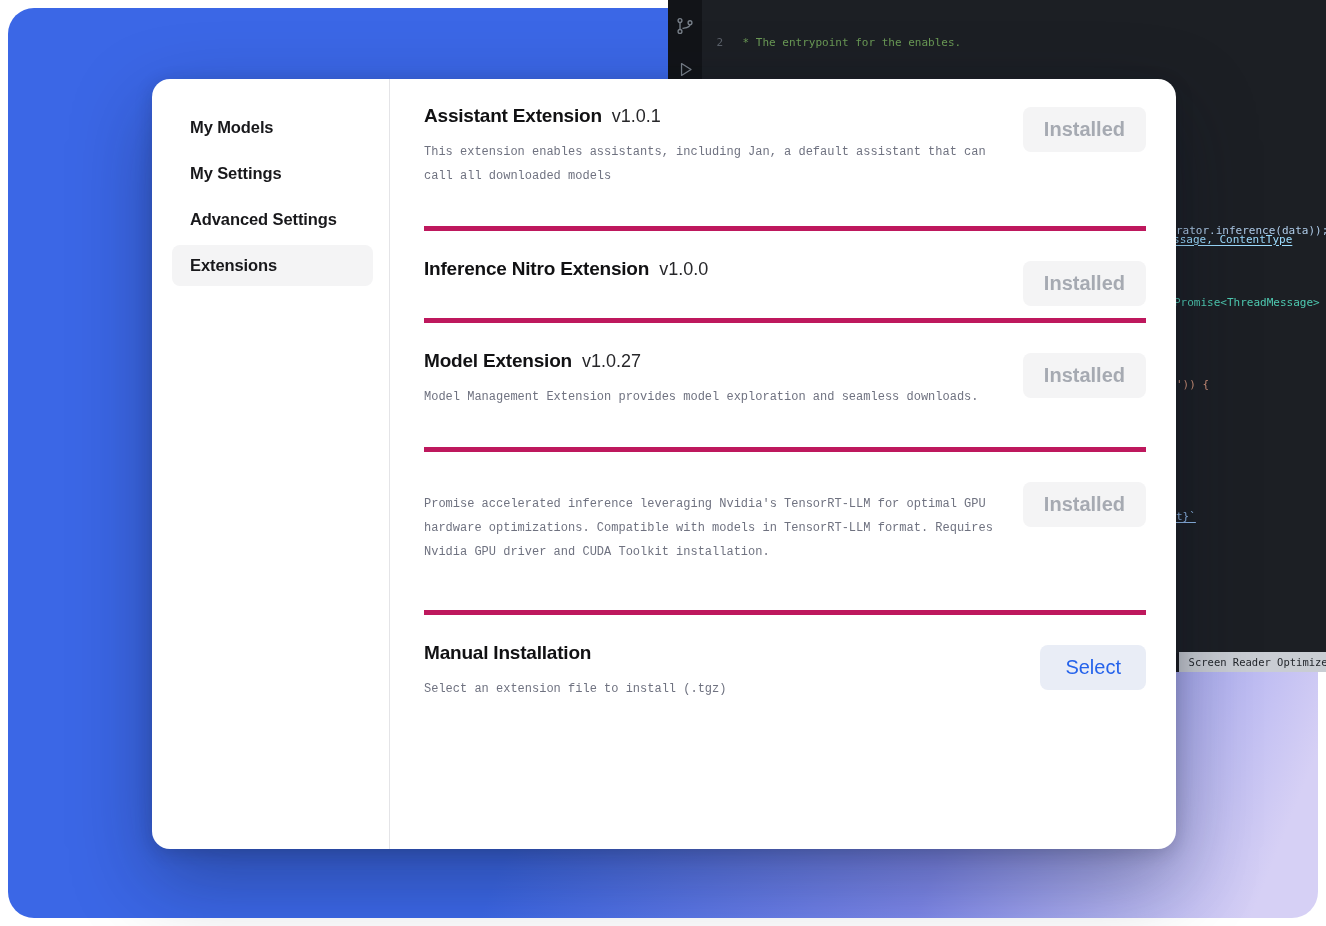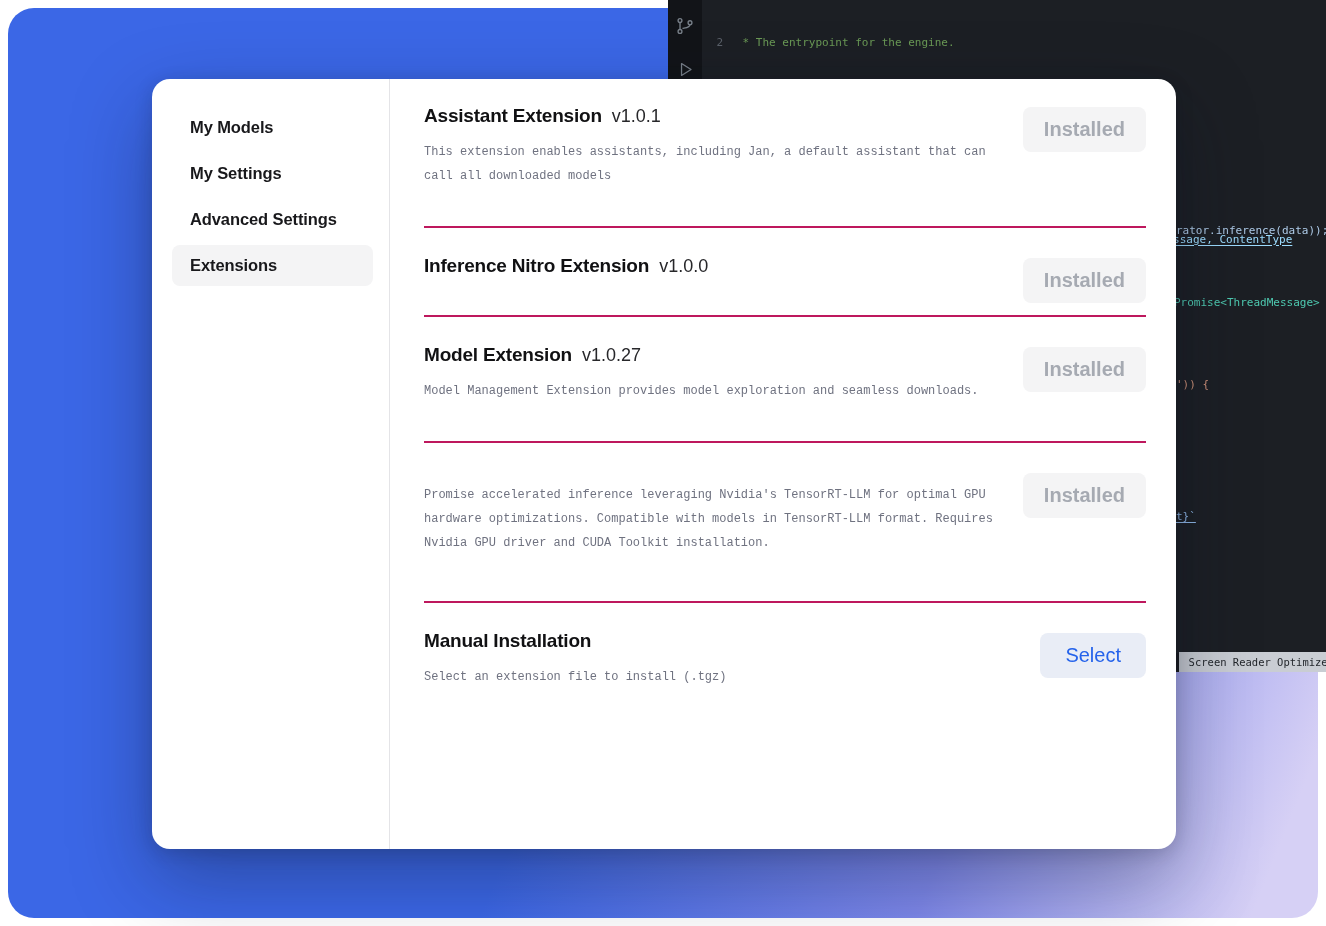--- a/index.html
+++ b/index.html
@@ -64,21 +64,21 @@
     padding:28px 16px 0 20px;
   }
   .side-item {
     padding:11px 18px; margin-bottom:5px; border-radius:8px;
     font-size:16.5px; font-weight:700; color:#18181b; cursor:pointer;
     letter-spacing:-.1px;
   }
   .side-item.active { background:#f4f4f5; }
 
   .content { flex:1; padding:12px 30px 0 34px; }
-  .ext-row { position:relative; border-bottom:2px solid #be185d; padding:27px 0 38px; }
+  .ext-row { position:relative; border-bottom:5px solid #be185d; padding:27px 0 38px; }
   .ext-row.first { padding-top:14px; }
   .ext-row.tall { padding-bottom:46px; }
   .ext-row.last { border-bottom:none; }
 
   .ext-title { font-size:19px; font-weight:700; color:#111113; letter-spacing:-.2px; }
   .ext-version { font-size:18px; font-weight:400; color:#27272a; margin-left:10px; letter-spacing:0; }
   .ext-desc {
     margin-top:13px; max-width:577px;
     font-size:12px; line-height:24px; color:#6f7280;font-family:Liberation Mono, monospace;
   }
@@ -110,21 +110,21 @@
     <span>
       <svg viewBox="0 0 24 24" width="19" height="19" fill="none" stroke="#8b949e" stroke-width="1.6">
         <path d="M7 4.5l12 7.5-12 7.5z" stroke-linejoin="round"></path>
       </svg>
     </span>
   </div>
 
   <div class="code-area">
     <div class="code-line">
       <span class="gutter">2</span>
-      <span class="tok-comment"> * The entrypoint for the engine.</span>
+      <span class="tok-comment"> * The entrypoint for the enables.</span>
     </div>
     <div class="code-line">
       <span class="gutter">3</span>
       <span class="tok-comment"> */</span>
     </div>
     <div class="code-line">
       <span class="gutter">4</span>
       <span class="tok-plain"></span>
     </div>
     <div class="code-line">

